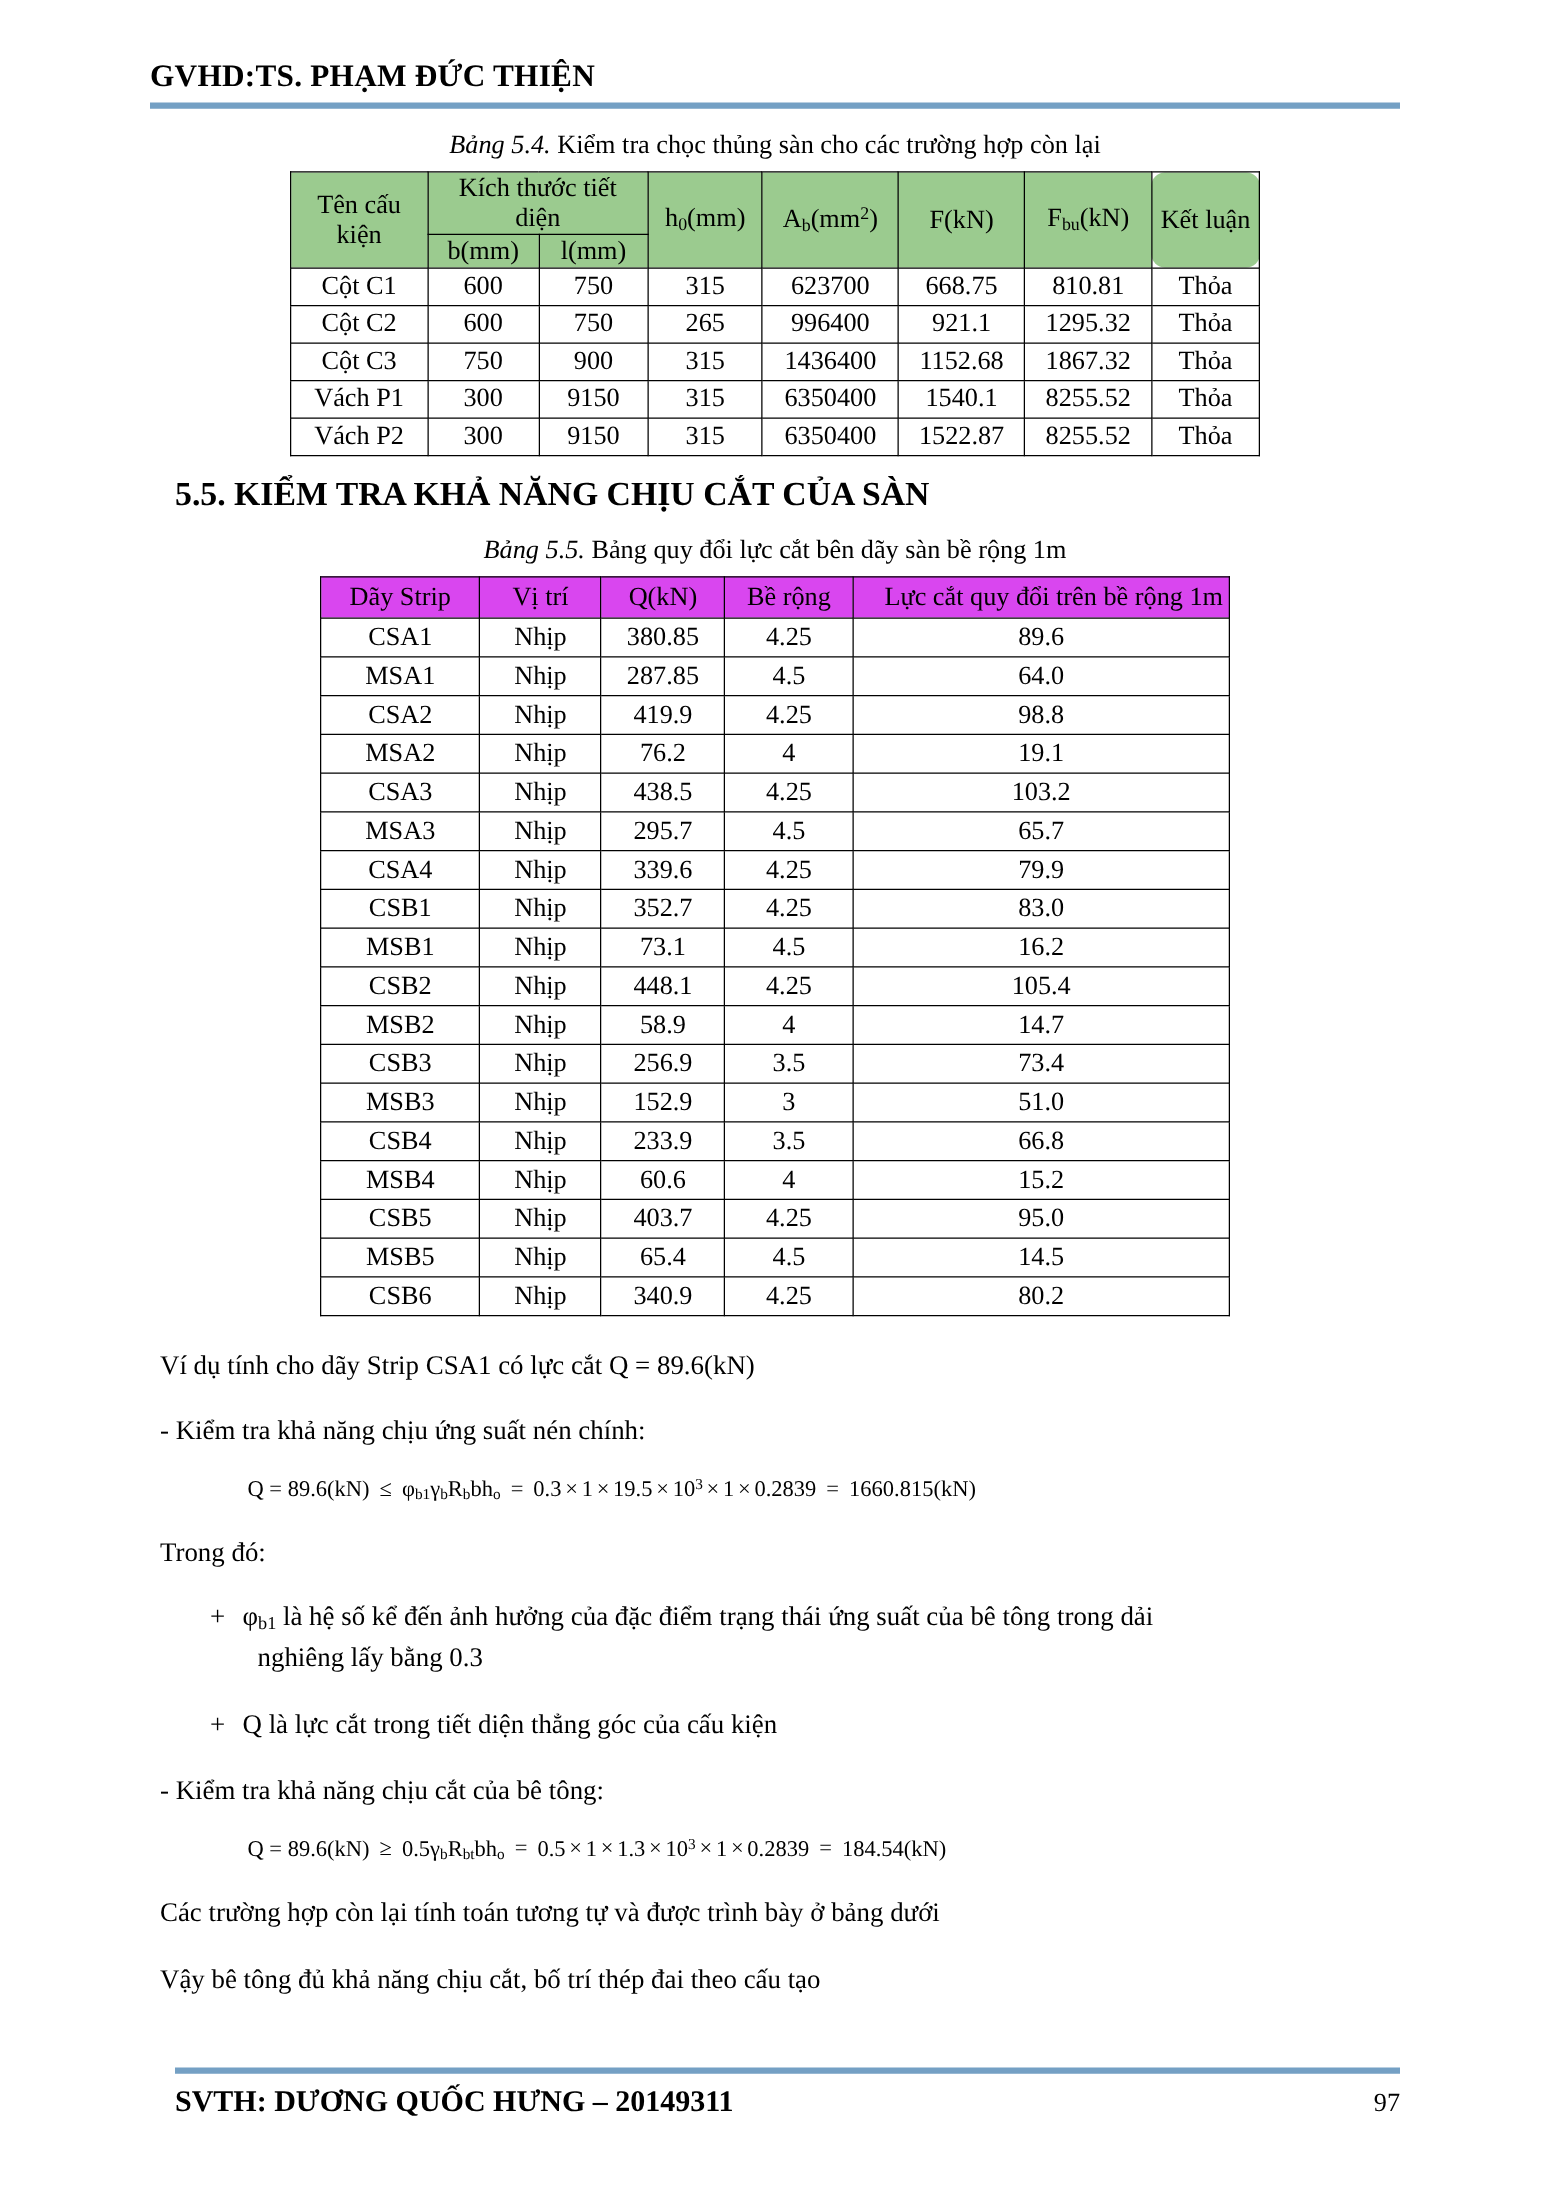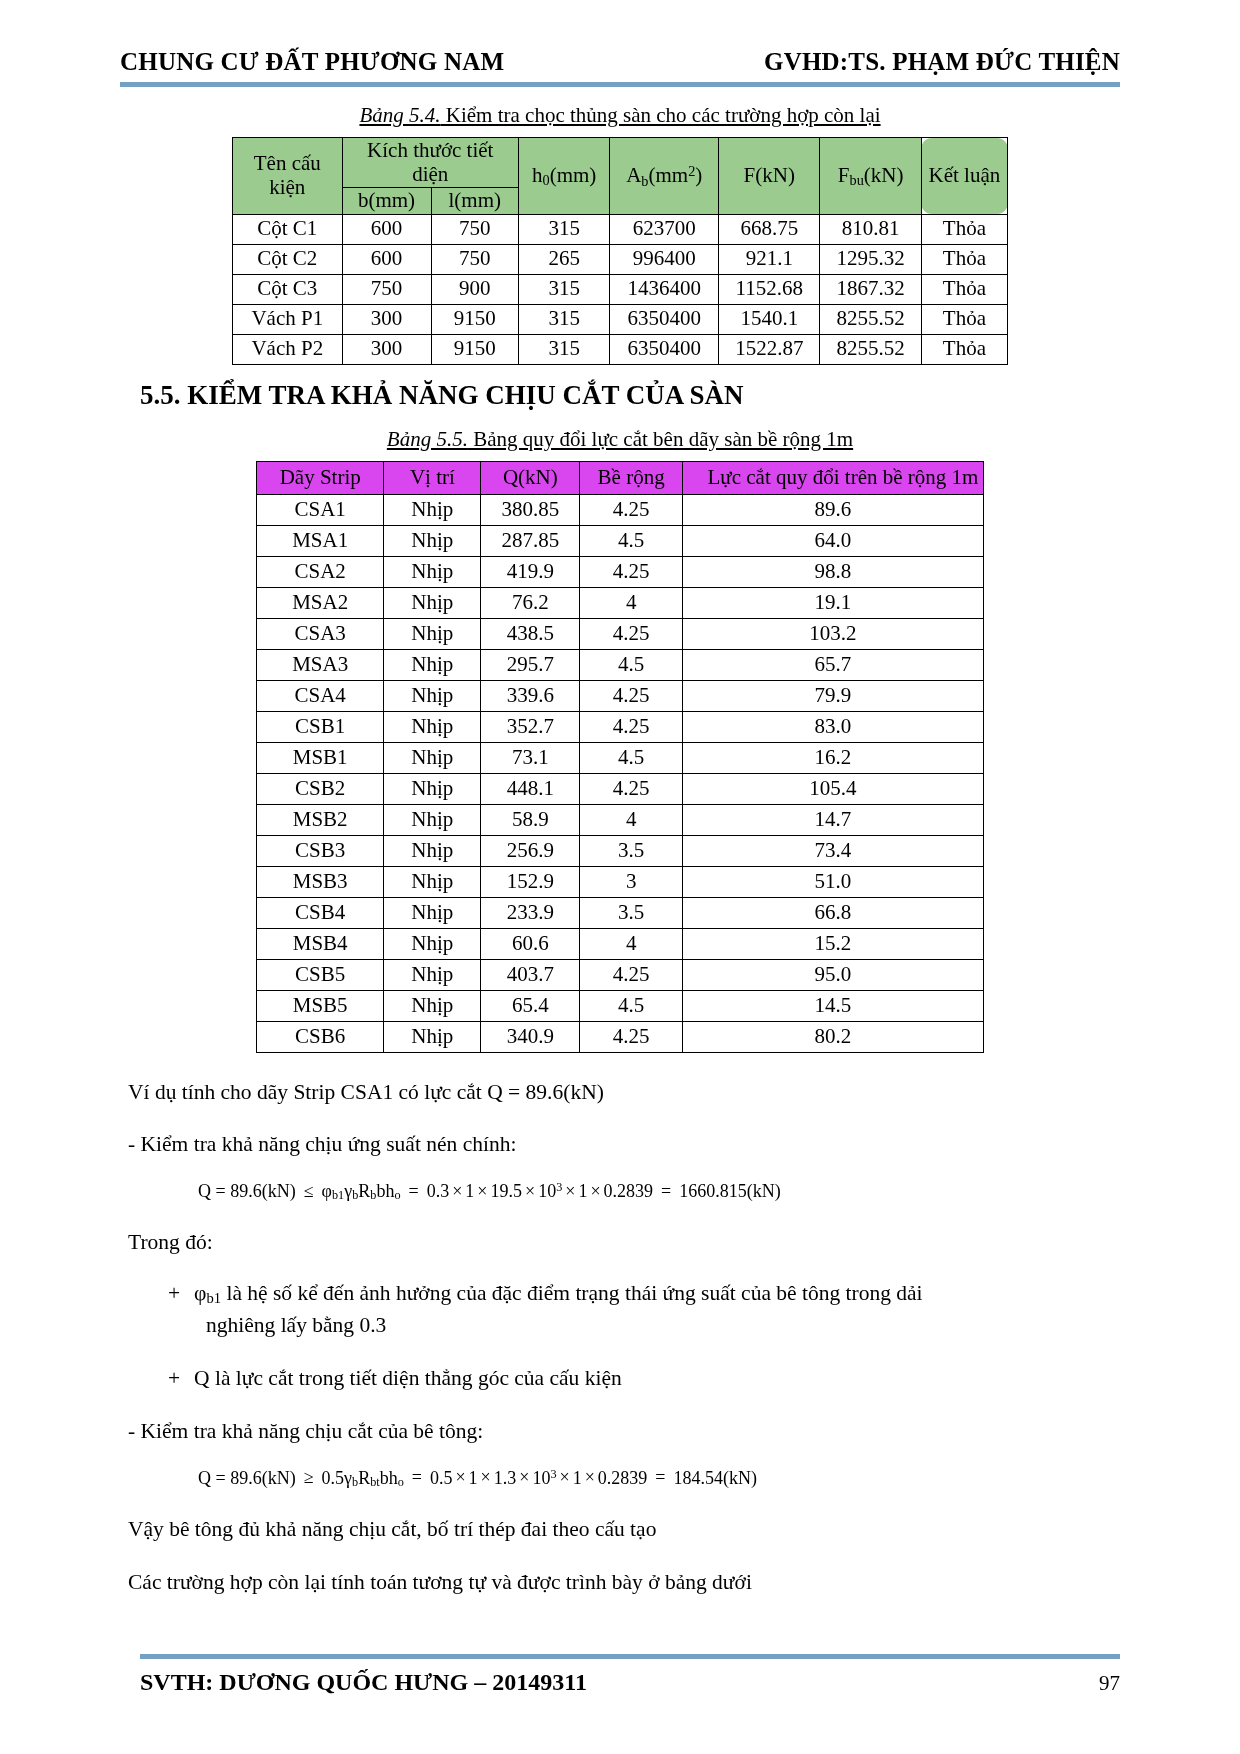--- a/index.html
+++ b/index.html
@@ -41,21 +41,20 @@
     background: #74a0c4;
     width: 100%;
   }
 
   
   .caption {
     text-align: center;
     font-size: 21px;
     margin-top: 16px;
     margin-bottom: 9px;
-    text-decoration: underline;
   }
   .caption i { font-style: italic; }
 
   
   table {
     border-collapse: collapse;
     margin: 0 auto;
     font-size: 21px;
   }
   table td, table th {
@@ -148,21 +147,20 @@
     font-size: 24px;
   }
   .doc-footer .page-no { font-weight: normal; font-size: 21px; }
 </style>
 </head>
 <body>
 
 <div class="page">
 
   <div class="doc-header">
-    <div class="left">CHUNG CƯ ĐẤT PHƯƠNG NAM</div>
     <div class="right">GVHD:TS. PHẠM ĐỨC THIỆN</div>
   </div>
   <div class="header-rule"></div>
 
   <div class="caption">
     <i>Bảng 5.4.</i><span> Kiểm tra chọc thủng sàn cho các trường hợp còn lại</span>
   </div>
 
   <table class="t54">
     <thead>
@@ -398,23 +396,23 @@
   <div class="bullet">
     <span class="plus">+</span><span>Q là lực cắt trong tiết diện thẳng góc của cấu kiện</span>
   </div>
 
   <div class="body-text tight">- Kiểm tra khả năng chịu cắt của bê tông:</div>
 
   <div class="formula">
     <span>Q = 89.6(kN)</span><span class="rel">≥</span><span>0.5</span><span>γ</span><sub>b</sub><span>R</span><sub>bt</sub><span>bh</span><sub>o</sub><span class="rel">=</span><span>0.5</span><span class="op">×</span><span>1</span><span class="op">×</span><span>1.3</span><span class="op">×</span><span>10</span><sup>3</sup><span class="op">×</span><span>1</span><span class="op">×</span><span>0.2839</span><span class="rel">=</span><span>184.54(kN)</span>
   </div>
 
+  <div class="body-text">Các trường hợp còn lại tính toán tương tự và được trình bày ở bảng dưới</div>
+
   <div class="body-text">Vậy bê tông đủ khả năng chịu cắt, bố trí thép đai theo cấu tạo</div>
-
-  <div class="body-text">Các trường hợp còn lại tính toán tương tự và được trình bày ở bảng dưới</div>
 
   <div class="footer-wrap">
     <div class="footer-rule"></div>
     <div class="doc-footer">
       <div>SVTH: DƯƠNG QUỐC HƯNG – 20149311</div>
       <div class="page-no">97</div>
     </div>
   </div>
 
 </div>

